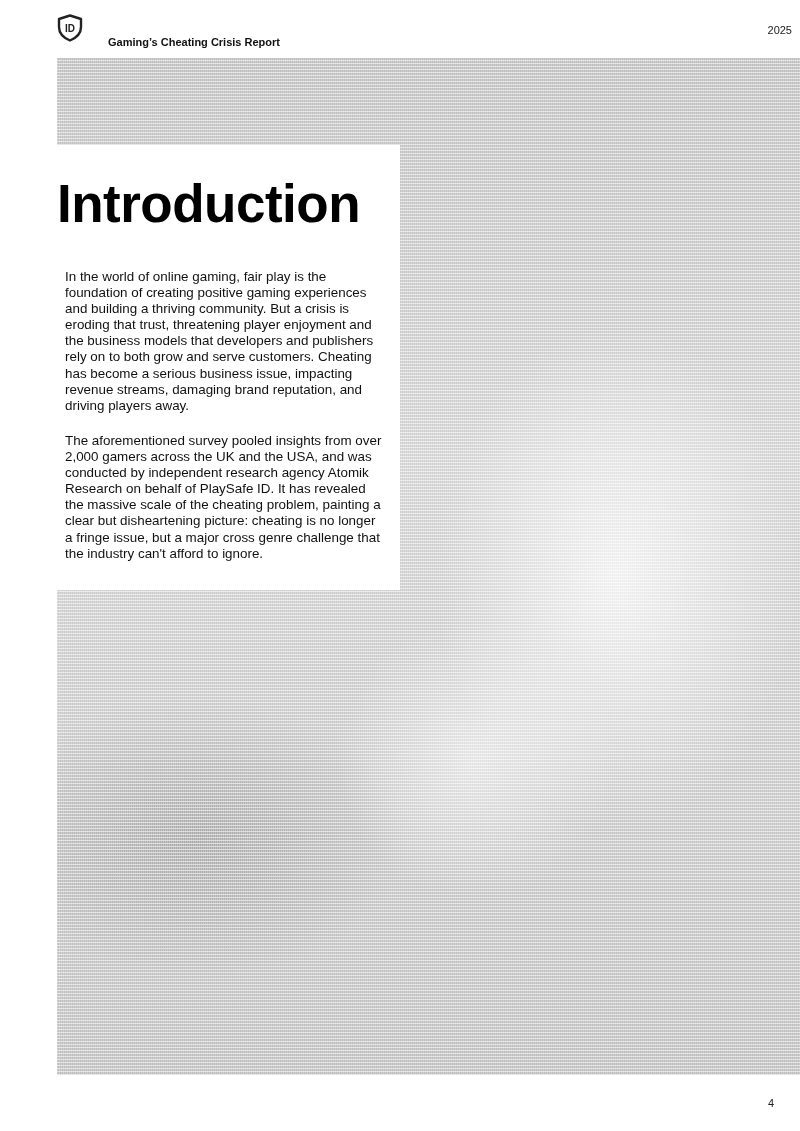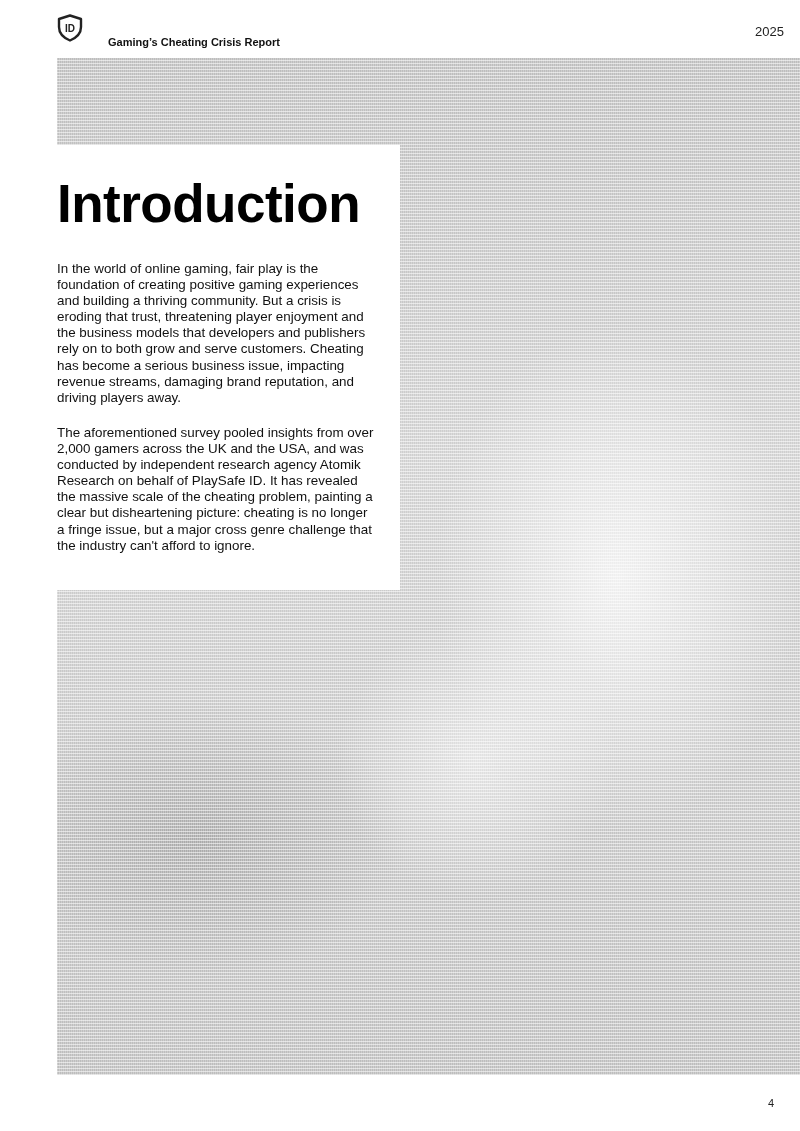--- a/index.html
+++ b/index.html
@@ -4,41 +4,41 @@
 <style>
   html, body { margin: 0; padding: 0; }
   body {
     width: 800px; height: 1131px; position: relative; overflow: hidden;
     background: #ffffff; font-family: "Liberation Sans", sans-serif; color: #111;
   }
   .logo { position: absolute; left: 57px; top: 14px; width: 26px; height: 28px; }
   .header-title {
     position: absolute; left: 108px; top: 22px; font-size: 11px; font-weight: bold; color: #111; margin-top: 14px;
   }
-  .header-year { position: absolute; right: 16px; top: 24px; font-size: 13px; color: #222; }
+  .header-year { position: absolute; right: 8px; top: 24px; font-size: 11px; color: #222; }
   .hero {
     position: absolute; left: 57px; top: 58px; width: 743px; height: 1017px; overflow: hidden;
     background-color: #c9c9c9;
     background-image:
       repeating-linear-gradient(0deg, rgba(255,255,255,0.55) 0px, rgba(255,255,255,0.55) 1px, transparent 1px, transparent 3px),
       repeating-linear-gradient(90deg, rgba(255,255,255,0.25) 0px, rgba(255,255,255,0.25) 1px, transparent 1px, transparent 2px),
       radial-gradient(ellipse 260px 360px at 560px 520px, rgba(255,255,255,0.7), transparent 70%),
       radial-gradient(ellipse 200px 200px at 420px 700px, rgba(255,255,255,0.5), transparent 70%),
       radial-gradient(ellipse 300px 200px at 140px 780px, rgba(120,120,120,0.35), transparent 70%),
       linear-gradient(180deg, #bdbdbd 0%, #d0d0d0 40%, #c6c6c6 70%, #bdbdbd 100%);
   }
   .textbox {
     position: absolute; left: 57px; top: 145px; width: 343px; height: 445px; background: #ffffff;
   }
   .title {
     position: absolute; left: 57px; top: 172px; margin: 0;
     font-size: 53px; font-weight: bold; color: #000; letter-spacing: -0.5px; line-height: 1.2;
   }
   .para {
-    position: absolute; left: 57px; width: 318px; margin: 0;
+    position: absolute; left: 57px; width: 318px; margin: 8px;
     font-size: 13.4px; line-height: 16.1px; color: #111;
   }
   .p1 { top: 261px; }
   .p2 { top: 425px; }
   .page-num { position: absolute; right: 26px; top: 1097px; font-size: 11px; color: #222; }
 </style>
 </head>
 <body>
 
 <svg class="logo" viewBox="0 0 26 28">

